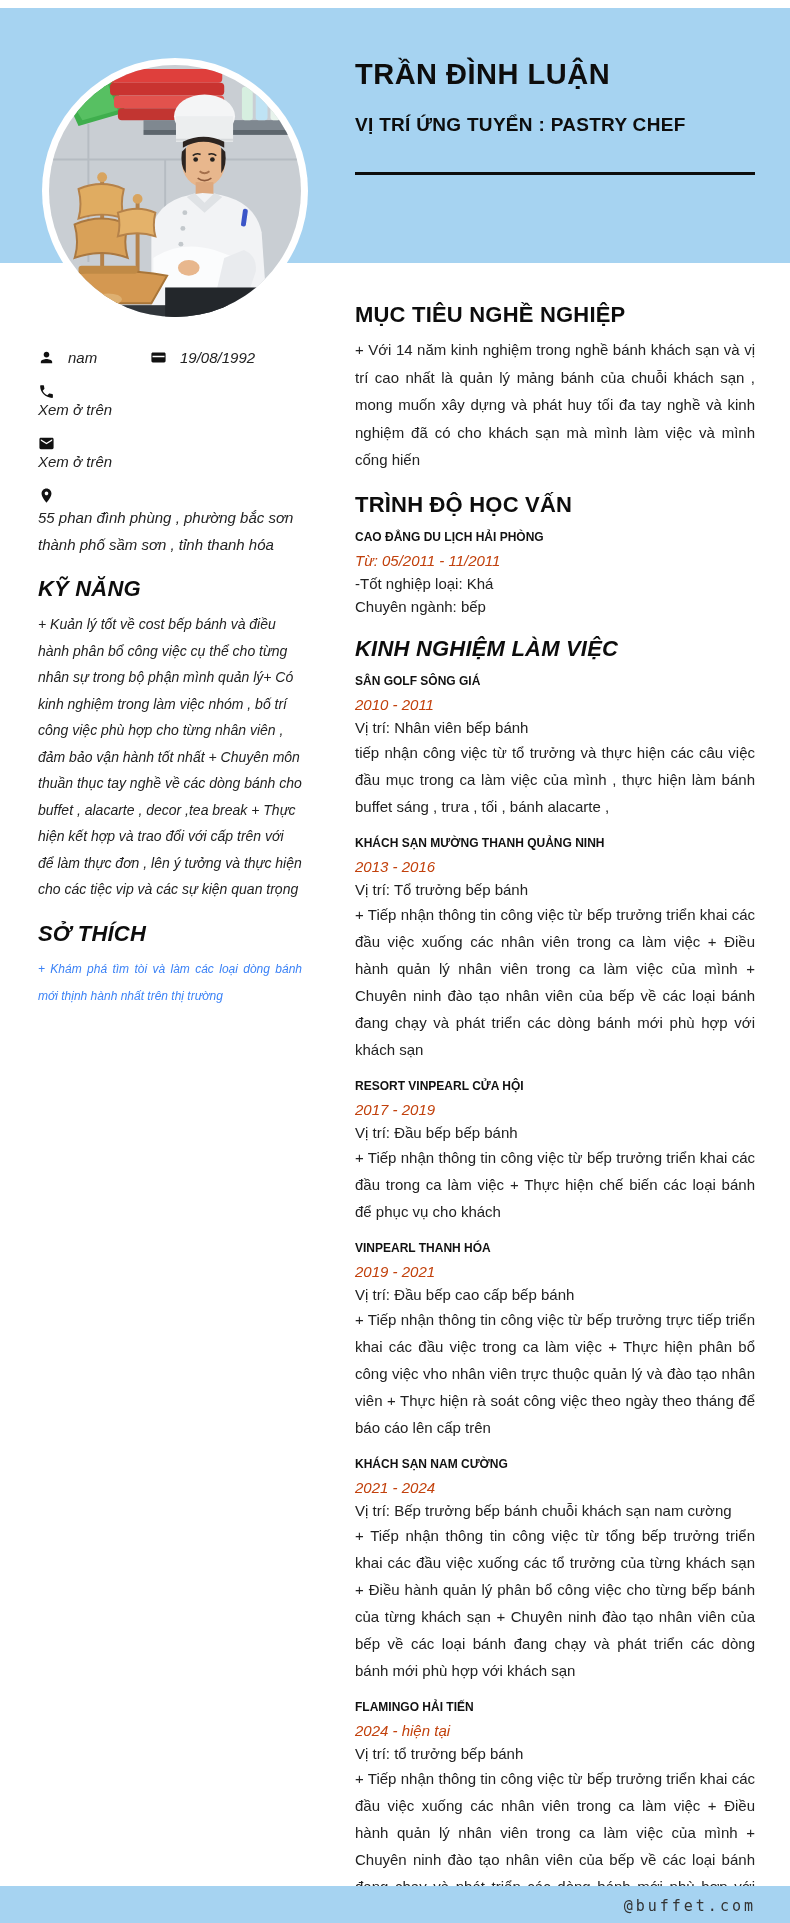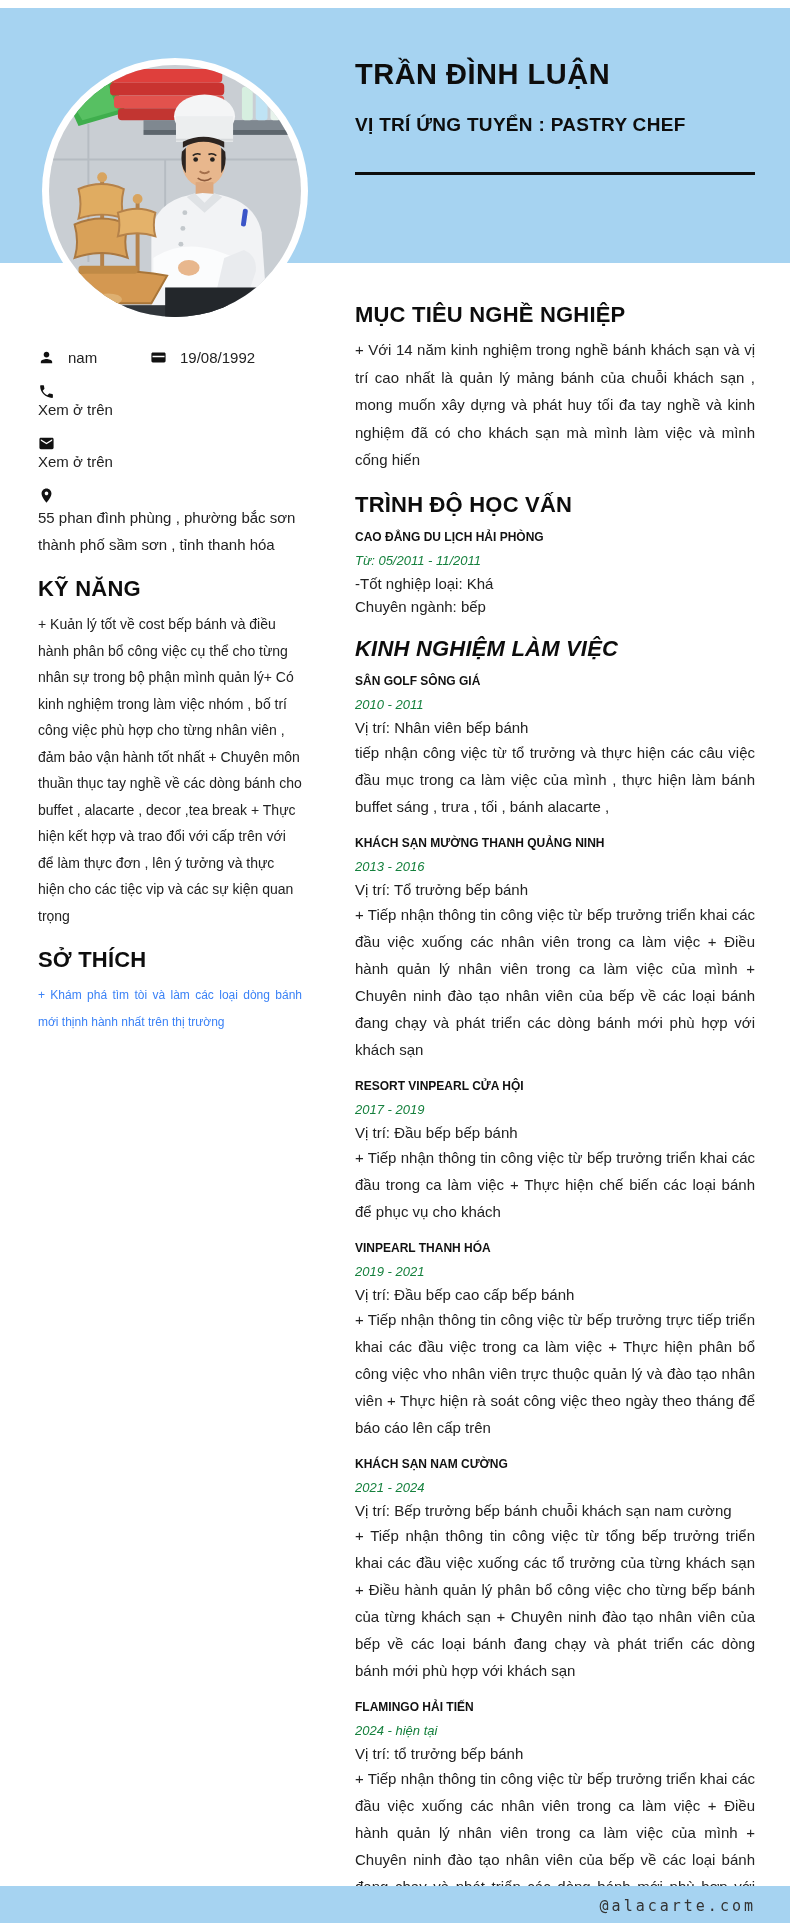--- a/index.html
+++ b/index.html
@@ -38,21 +38,21 @@
   }
   .cv-position{
     margin-top:22px;font-size:19px;font-weight:700;color:#0d0d0d;
     letter-spacing:.3px;white-space:nowrap;
   }
   .header-divider{
     position:absolute;left:355px;top:164px;width:400px;height:3px;
     background:#0d0d0d;z-index:2;
   }
   
-  .left-col{position:absolute;left:38px;top:340px;width:264px;}
+  .left-col{position:absolute;left:38px;top:340px;width:264px;font-style:italic;}
   .info-row{display:flex;align-items:flex-start;margin-bottom:14px;line-height:20px;font-size:15px;color:#222;flex-direction:column;}
   .info-row .ic{flex:0 0 17px;height:17px;margin-right:13px;margin-top:1px;}
   .ic svg{width:17px;height:17px;display:block;fill:#111;}
   .row-split{display:flex;margin-bottom:14px;}
   .cell{display:flex;align-items:flex-start;line-height:20px;font-size:15px;color:#222;}
   .cell .ic{flex:0 0 17px;height:17px;margin-right:13px;margin-top:1px;}
   .cell-gender{width:112px;}
   .addr-text{line-height:27px;}
   h2.sec{
     font-size:22px;font-weight:800;color:#0d0d0d;letter-spacing:.2px;
@@ -60,21 +60,21 @@
   }
   .left-col h2.sec{margin-top:17px;margin-bottom:9px;}
   .skills-text{font-size:14px;line-height:26.5px;color:#222;}
   .hobby-text{font-size:12px;line-height:27px;color:#3b82f6;text-align:justify;}
   
   .right-col{position:absolute;left:355px;top:294px;width:400px;z-index:1;}
   .right-col h2.sec{line-height:26px;margin-bottom:8px;}
   .para{font-size:15px;line-height:27.5px;color:#222;text-align:justify;}
   .section{margin-bottom:18px;}
   .edu-school,.job-company{font-size:12px;font-weight:700;color:#111;line-height:23px;}
-  .edu-period,.job-period{font-size:13px;font-style:italic;color:#15803d;line-height:23px;}
+  .edu-period,.job-period{font-size:15px;font-style:italic;color:#c2410c;line-height:23px;}
   .edu-line,.job-role{font-size:15px;color:#222;line-height:23px;}
   .exp-title{margin-bottom:10px;font-style:italic;}
   .job{margin-bottom:12px;}
   .job-desc{font-size:15px;line-height:27px;color:#222;text-align:justify;}
   
   .footer-band{
     position:absolute;left:0;top:1878px;width:790px;height:39px;
     background:var(--blue);z-index:5;
     display:flex;align-items:center;justify-content:flex-end;
     padding-right:34px;
@@ -278,16 +278,16 @@
       <div class="job">
         <div class="job-company">FLAMINGO HẢI TIẾN</div>
         <div class="job-period">2024 - hiện tại</div>
         <div class="job-role">Vị trí: tổ trưởng bếp bánh</div>
         <p class="job-desc">+ Tiếp nhận thông tin công việc từ bếp trưởng triển khai các đầu việc xuống các nhân viên trong ca làm việc + Điều hành quản lý nhân viên trong ca làm việc của mình + Chuyên ninh đào tạo nhân viên của bếp về các loại bánh đang chạy và phát triển các dòng bánh mới phù hợp với khách sạn</p>
       </div>
     </div>
   </div>
 
   <div class="footer-band">
-    <span class="watermark">@alacarte.com</span>
+    <span class="watermark">@buffet.com</span>
   </div>
 
 </div>
 
 </body></html>

